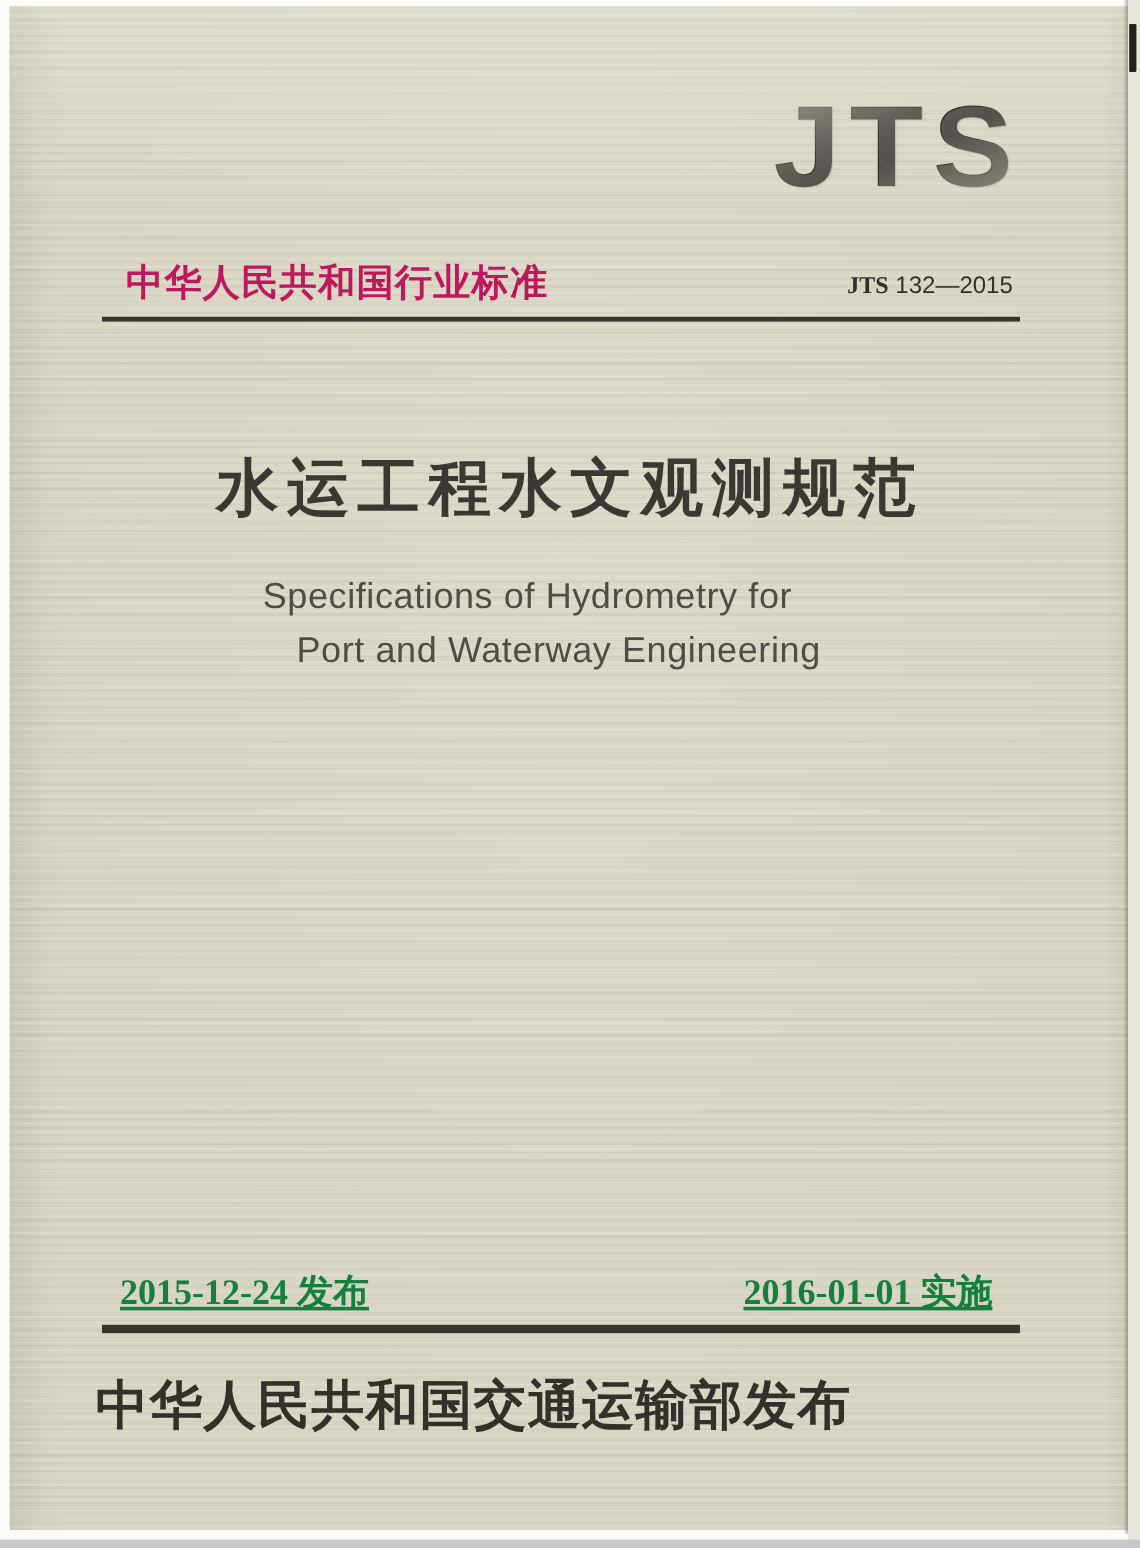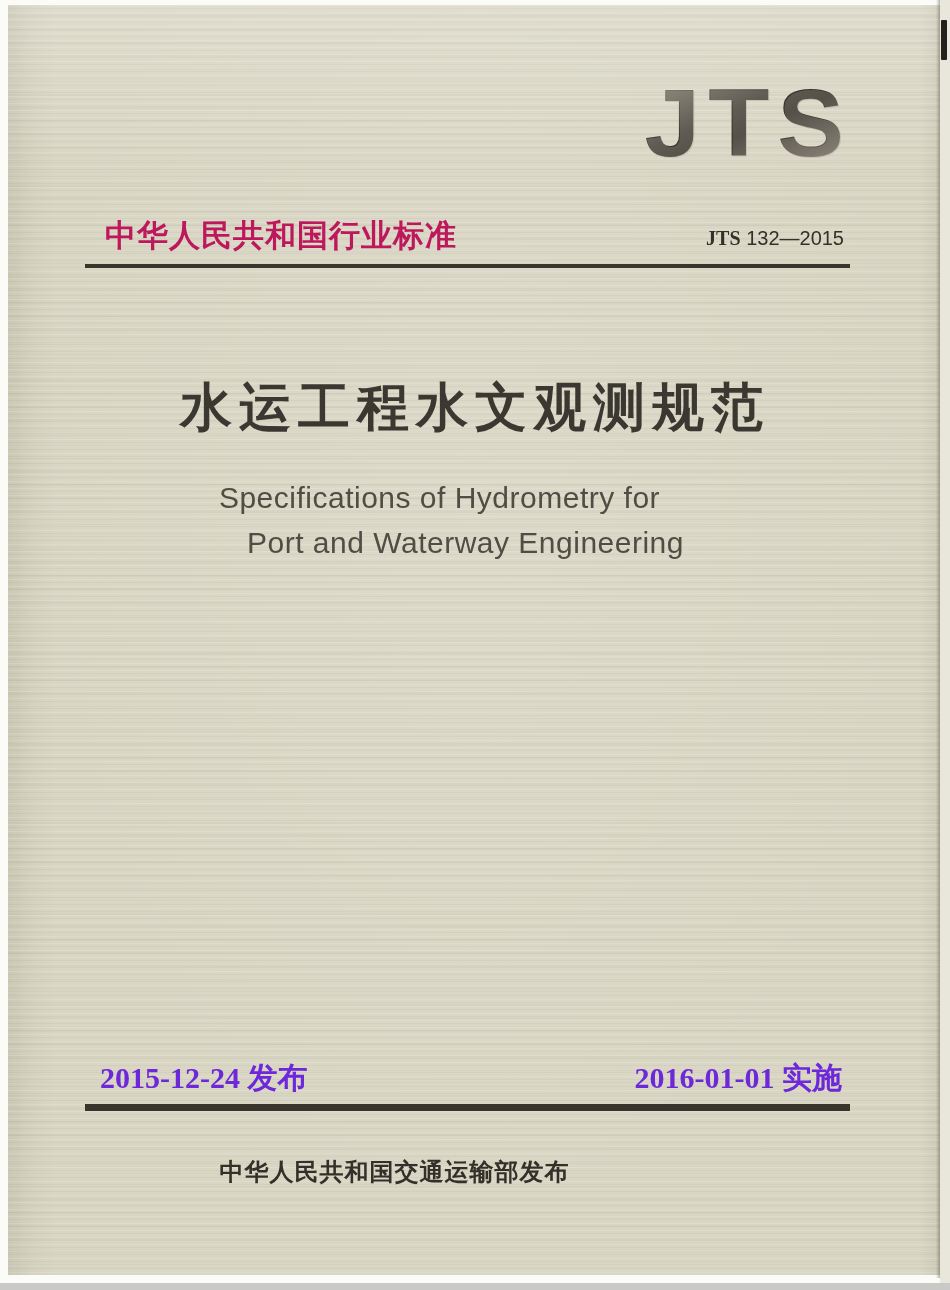--- a/index.html
+++ b/index.html
@@ -99,29 +99,29 @@
     font-size:30px;line-height:34px;
     letter-spacing:0.5px;
     color:#504d45;
   }
   .title-en-1{top:481px;}
   .title-en-2{top:526px;padding-left:26px;}
   .date{
     position:absolute;top:1061px;
     font-family:"Liberation Serif",serif;
     font-weight:700;font-size:30px;line-height:34px;
-    color:#6d28d9;white-space:nowrap;
+    color:#15803d;white-space:nowrap;text-decoration:underline;
   }
   .date-left{left:100px;}
-  .date-right{right:108px;}
+  .date-right{right:123px;}
   .publisher{
     position:absolute;top:1152px;left:0;width:789px;
     text-align:center;
     font-family:"Liberation Sans",sans-serif;
-    font-weight:700;font-size:24px;line-height:40px;
+    font-weight:700;font-size:44px;line-height:40px;
     letter-spacing:1px;color:#33302a;
   }
 </style>
 </head>
 <body>
 
 <div class="scan">
 
   <div class="paper"></div>
 

